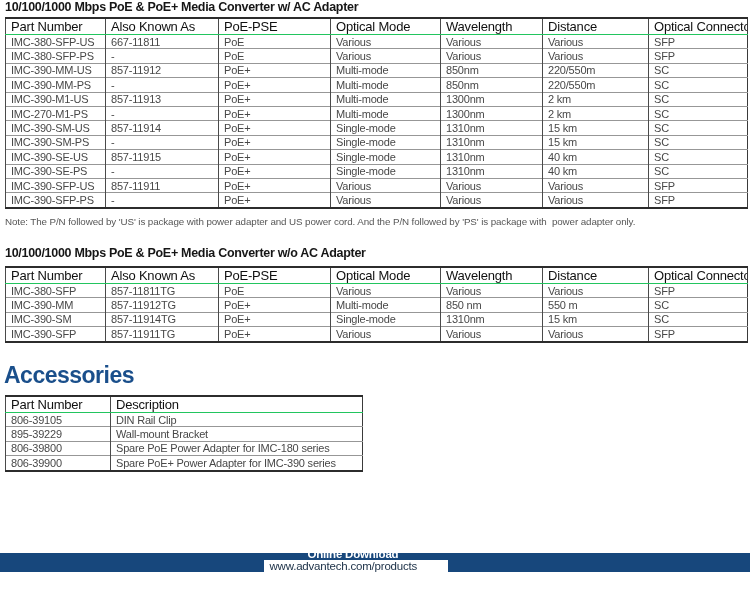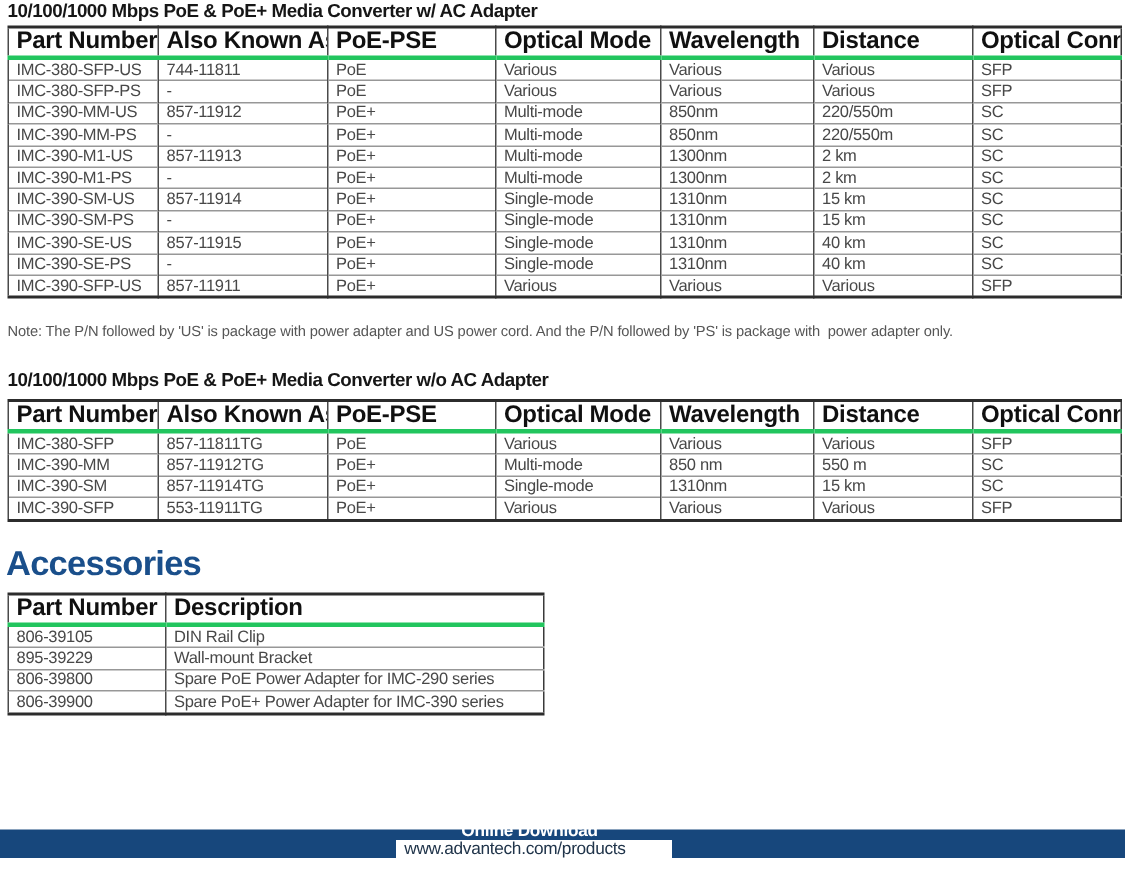--- a/index.html
+++ b/index.html
@@ -18,22 +18,22 @@
     border:1px solid #3a3a3a;
     border-top:2px solid #2c2c2c;
     border-bottom:2px solid #2c2c2c;
   }
   table.tbl th, table.tbl td{
     border-left:1px solid #4a4a4a;
     text-align:left;vertical-align:middle;
     padding:0 2px 0 5px;overflow:hidden;white-space:nowrap;
   }
   table.tbl th{
-    font-size:16px;font-weight:bold;color:#101010;height:15px;
-    border-bottom:3px solid #22c55e;
+    font-size:13px;font-weight:normal;color:#101010;height:15px;
+    border-bottom:1px solid #22c55e;
   }
   table.tbl td{
     font-size:11px;color:#484848;height:13.4px;
     border-top:1px solid #979797;
   }
   .note{
     left:5px;font-size:9.8px;color:#565656;white-space:pre;letter-spacing:-0.1px;
   }
   .acc-title{
     left:4px;font-size:23px;font-weight:bold;color:var(--accent,#1a4f8b);
@@ -83,21 +83,21 @@
           <th>PoE-PSE</th>
           <th>Optical Mode</th>
           <th>Wavelength</th>
           <th>Distance</th>
           <th>Optical Connector</th>
         </tr>
       </thead>
       <tbody>
         <tr>
           <td>IMC-380-SFP-US</td>
-          <td>744-11811</td>
+          <td>667-11811</td>
           <td>PoE</td>
           <td>Various</td>
           <td>Various</td>
           <td>Various</td>
           <td>SFP</td>
         </tr>
         <tr>
           <td>IMC-380-SFP-PS</td>
           <td>-</td>
           <td>PoE</td>
@@ -127,21 +127,21 @@
         <tr>
           <td>IMC-390-M1-US</td>
           <td>857-11913</td>
           <td>PoE+</td>
           <td>Multi-mode</td>
           <td>1300nm</td>
           <td>2 km</td>
           <td>SC</td>
         </tr>
         <tr>
-          <td>IMC-390-M1-PS</td>
+          <td>IMC-270-M1-PS</td>
           <td>-</td>
           <td>PoE+</td>
           <td>Multi-mode</td>
           <td>1300nm</td>
           <td>2 km</td>
           <td>SC</td>
         </tr>
         <tr>
           <td>IMC-390-SM-US</td>
           <td>857-11914</td>
@@ -174,20 +174,29 @@
           <td>-</td>
           <td>PoE+</td>
           <td>Single-mode</td>
           <td>1310nm</td>
           <td>40 km</td>
           <td>SC</td>
         </tr>
         <tr>
           <td>IMC-390-SFP-US</td>
           <td>857-11911</td>
+          <td>PoE+</td>
+          <td>Various</td>
+          <td>Various</td>
+          <td>Various</td>
+          <td>SFP</td>
+        </tr>
+        <tr>
+          <td>IMC-390-SFP-PS</td>
+          <td>-</td>
           <td>PoE+</td>
           <td>Various</td>
           <td>Various</td>
           <td>Various</td>
           <td>SFP</td>
         </tr>
       </tbody>
     </table>
 
   <div class="abs note" style="top:216px;">Note: The P/N followed by 'US' is package with power adapter and US power cord. And the P/N followed by 'PS' is package with  power adapter only.</div>
@@ -238,21 +247,21 @@
           <td>IMC-390-SM</td>
           <td>857-11914TG</td>
           <td>PoE+</td>
           <td>Single-mode</td>
           <td>1310nm</td>
           <td>15 km</td>
           <td>SC</td>
         </tr>
         <tr>
           <td>IMC-390-SFP</td>
-          <td>553-11911TG</td>
+          <td>857-11911TG</td>
           <td>PoE+</td>
           <td>Various</td>
           <td>Various</td>
           <td>Various</td>
           <td>SFP</td>
         </tr>
       </tbody>
     </table>
 
   <div class="abs acc-title" style="top:362px;">Accessories</div>
@@ -272,21 +281,21 @@
         <tr>
           <td>806-39105</td>
           <td>DIN Rail Clip</td>
         </tr>
         <tr>
           <td>895-39229</td>
           <td>Wall-mount Bracket</td>
         </tr>
         <tr>
           <td>806-39800</td>
-          <td>Spare PoE Power Adapter for IMC-290 series</td>
+          <td>Spare PoE Power Adapter for IMC-180 series</td>
         </tr>
         <tr>
           <td>806-39900</td>
           <td>Spare PoE+ Power Adapter for IMC-390 series</td>
         </tr>
       </tbody>
     </table>
 
 
   <div class="abs footer-bar">

